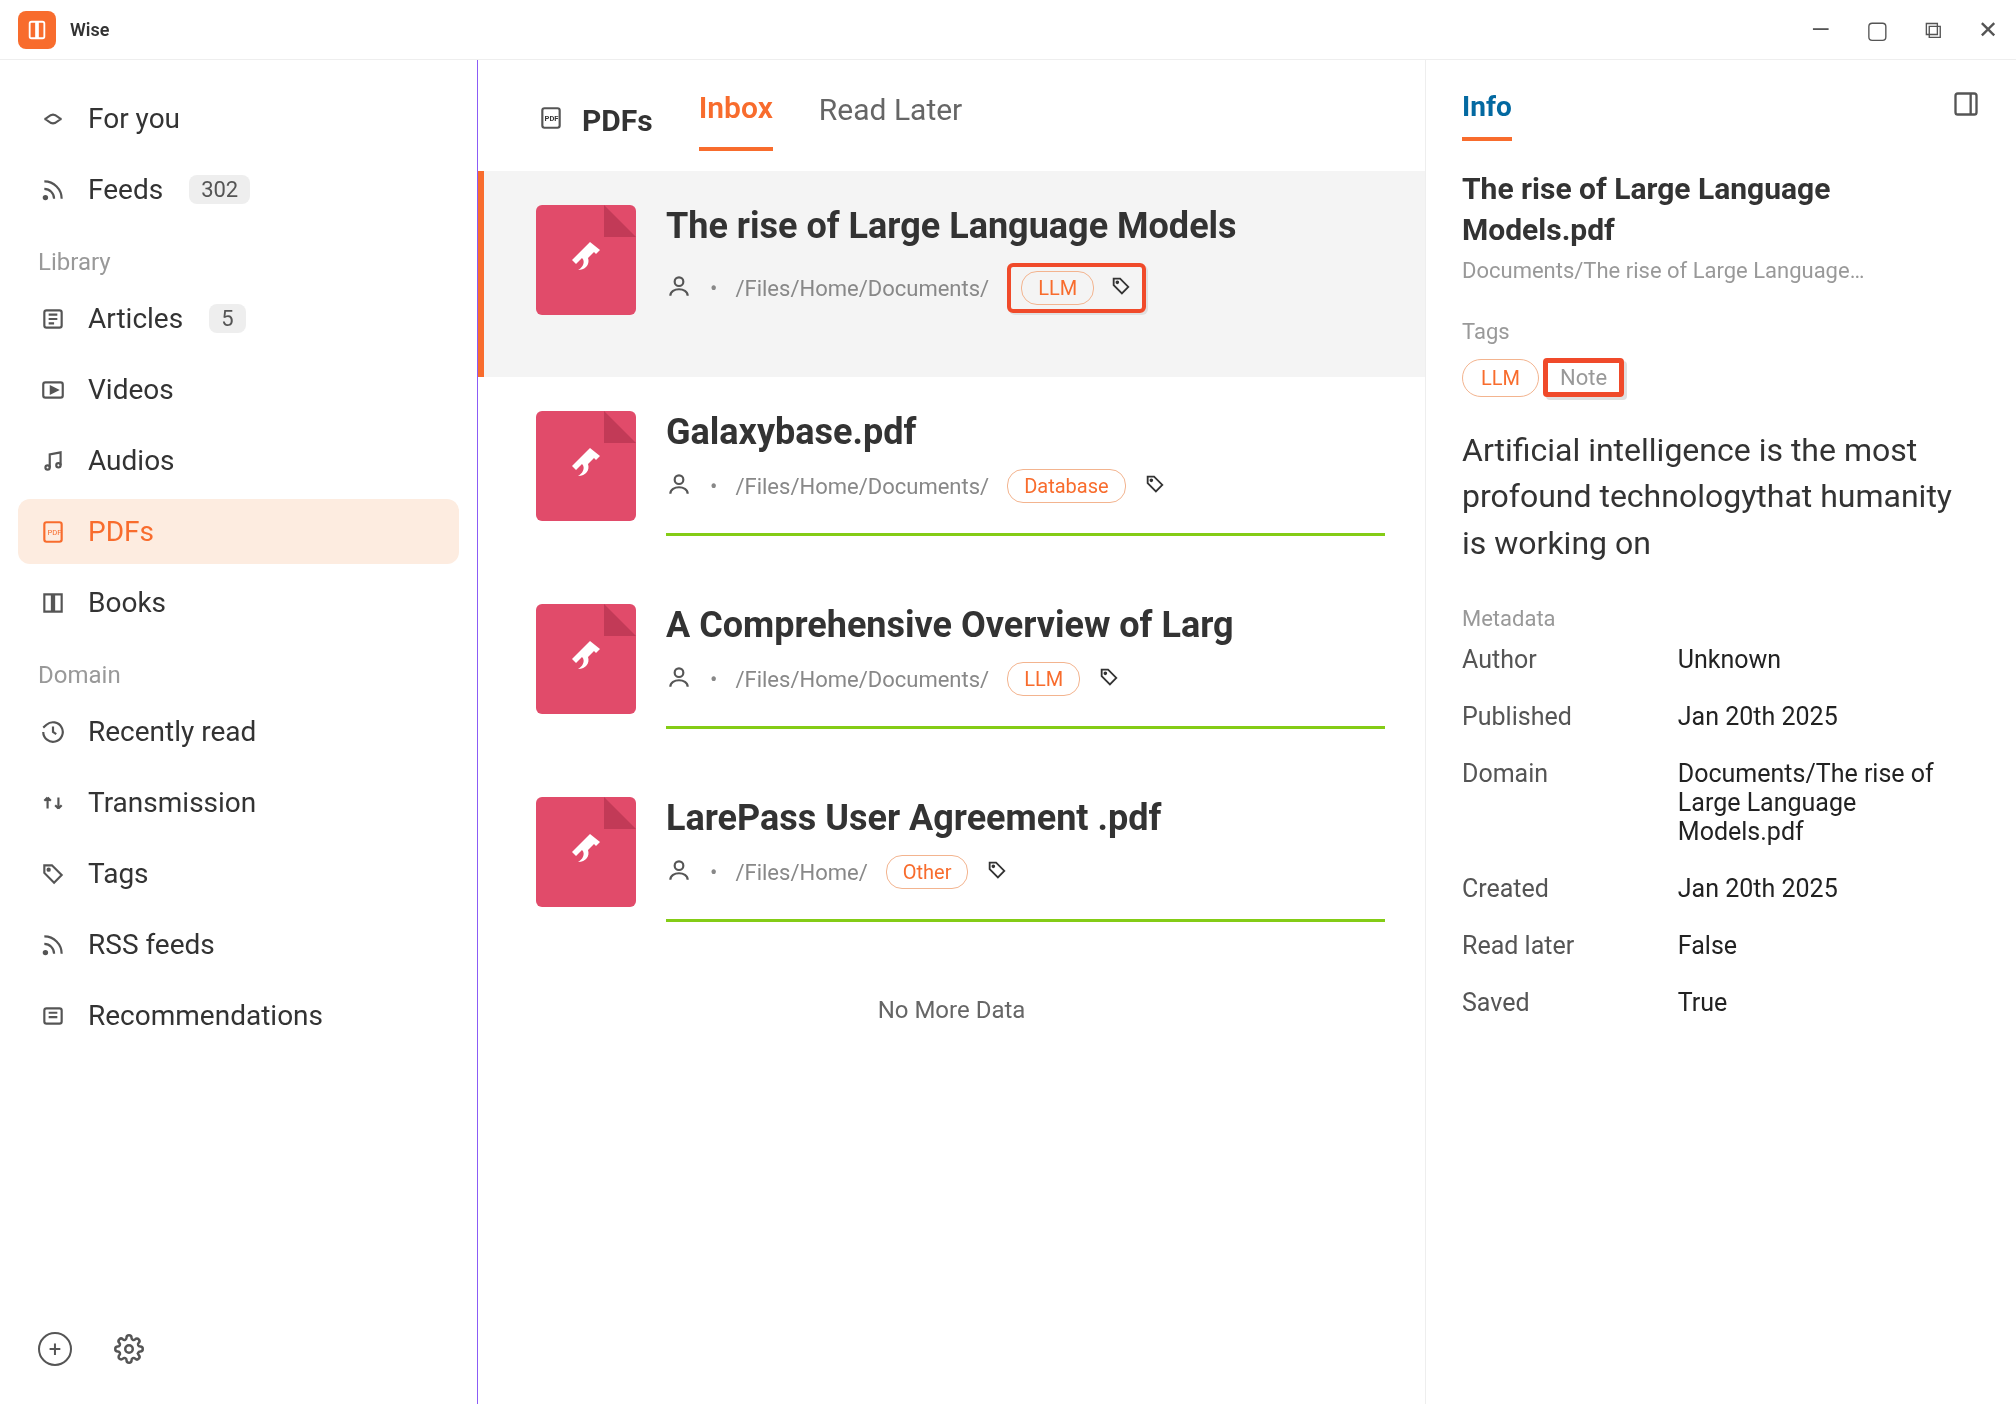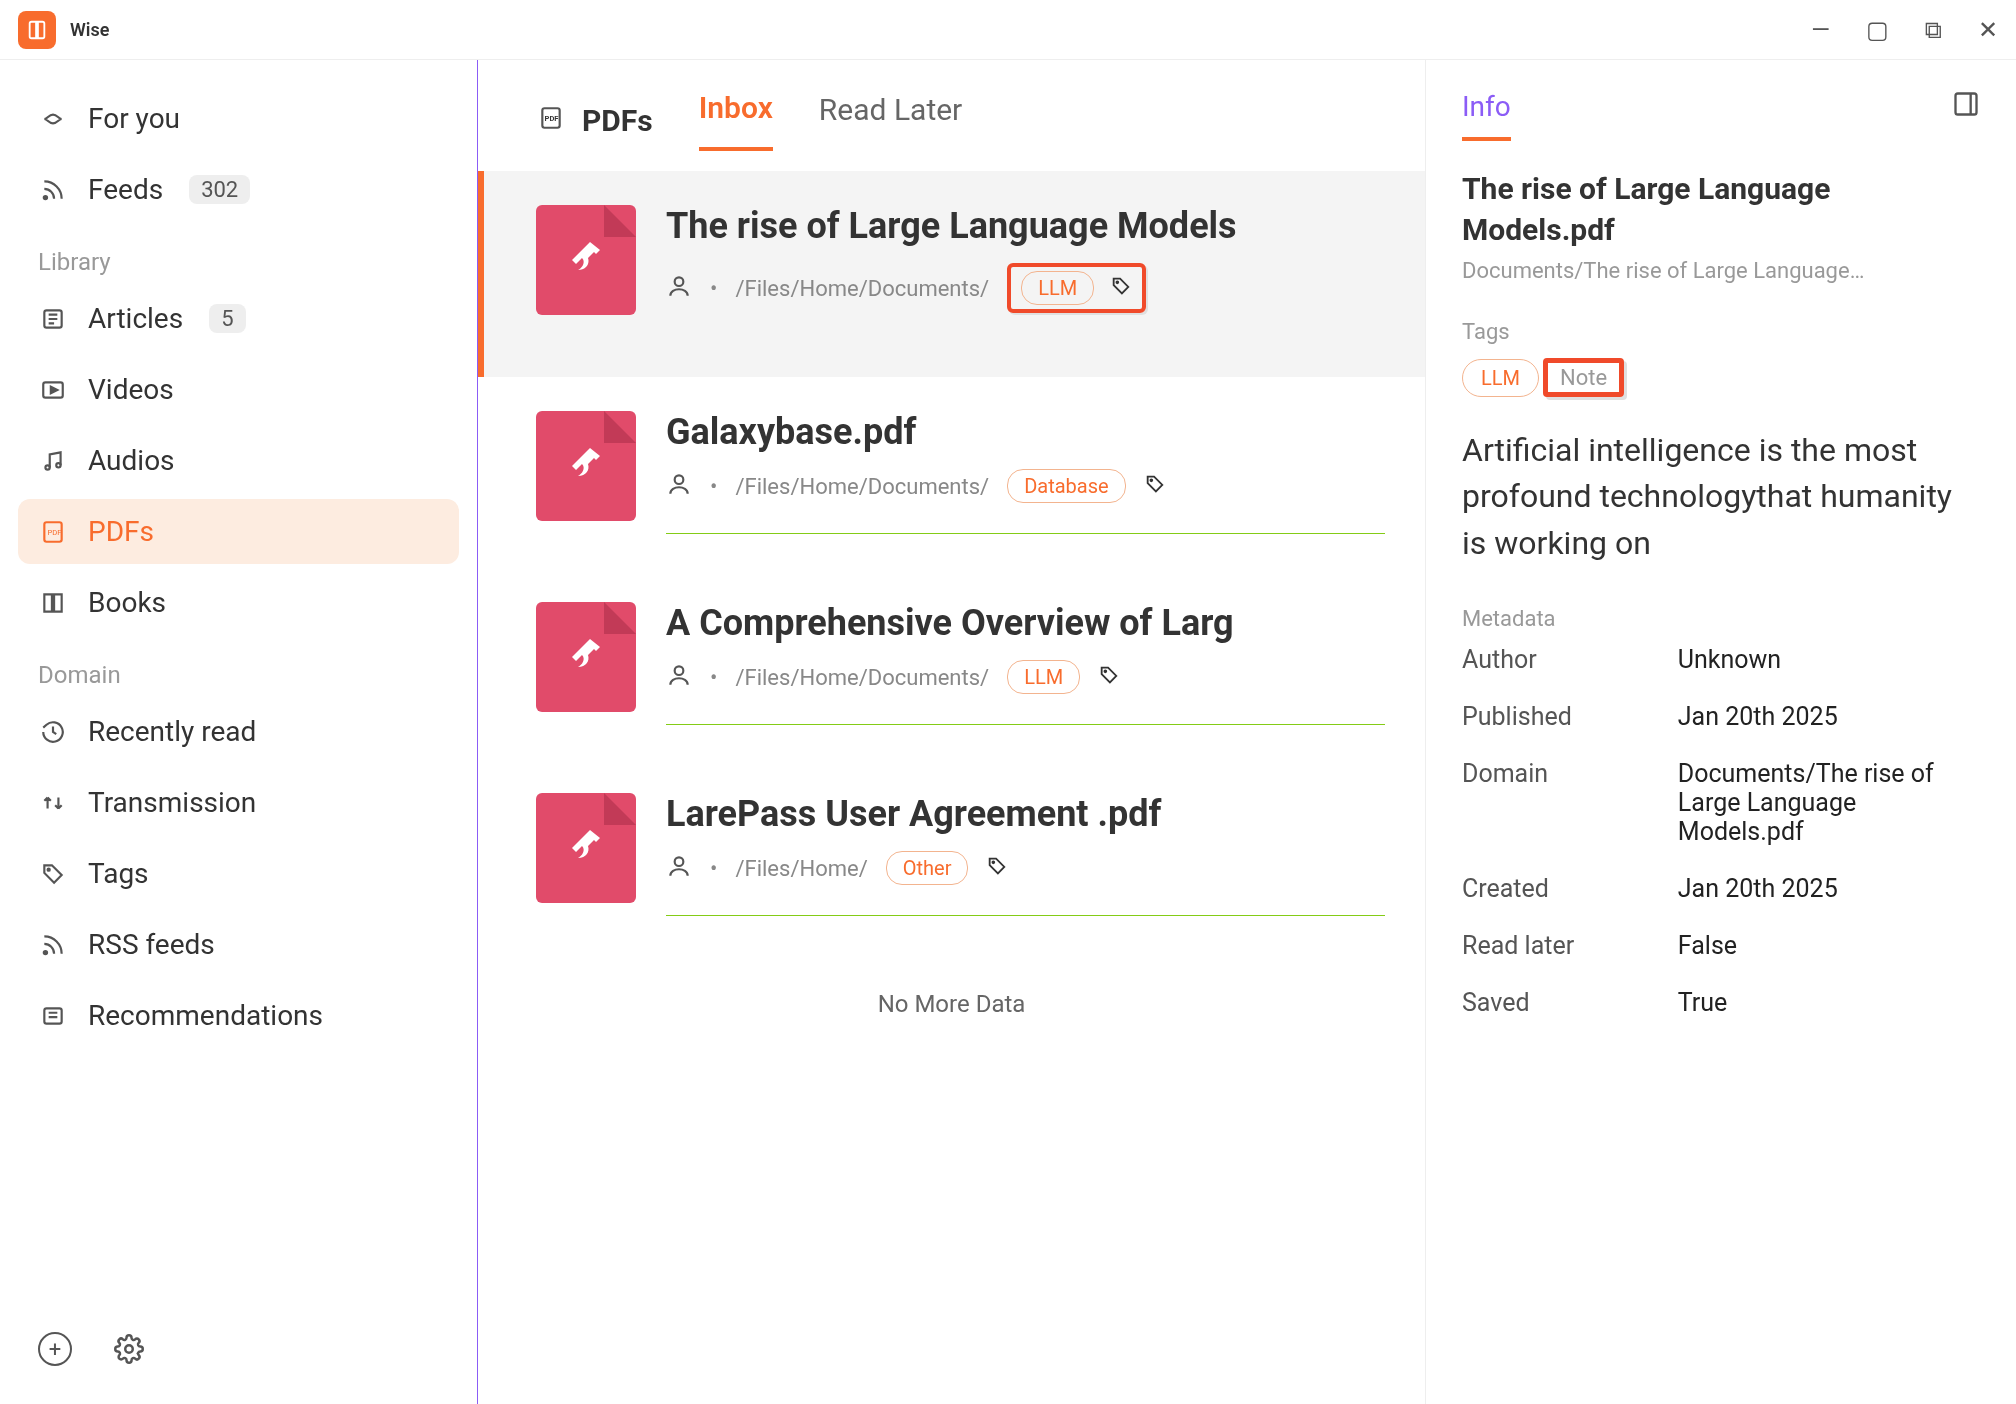--- a/index.html
+++ b/index.html
@@ -122,21 +122,21 @@
     display:flex; align-items:center; justify-content:center;
   }
   .file-icon::before {
     content:"";
     position:absolute; top:0; right:0;
     width: 32px; height: 32px;
     background: #c23a57;
     clip-path: polygon(0 0, 100% 100%, 0 100%);
   }
   .file-icon svg { width:48px; height:48px; fill:#fff; }
-  .row-body { flex:1; min-width:0; display:flex; flex-direction:column; gap:16px; border-bottom:1px solid #84cc16; padding-bottom: 30px;}
+  .row-body { flex:1; min-width:0; display:flex; flex-direction:column; gap:16px; border-bottom:3px solid #84cc16; padding-bottom: 30px;}
   .list-row.selected .row-body { border-bottom: none; }
   .row-title { font-size: 36px; font-weight:700; white-space:nowrap; overflow:hidden; text-overflow:clip; }
   .row-meta { display:flex; align-items:center; gap:18px; color:#888; font-size:22px; }
   .chip {
     border:1px solid #f3b48f;
     color:#f86c2d;
     border-radius: 16px;
     padding: 4px 16px;
     font-size: 20px;
   }
@@ -157,21 +157,21 @@
   .info {
     width: 590px;
     padding: 30px 36px;
     overflow-y:auto;
   }
   .info-header {
     display:flex; align-items:flex-start; justify-content:space-between;
     margin-bottom: 28px;
   }
   .info-tab {
-    color:#8b5cf6; font-weight:400; font-size:28px;
+    color:#0369a1; font-weight:700; font-size:28px;
     border-bottom: 4px solid #f86c2d;
     padding-bottom: 14px;
   }
   .info-title { font-size:30px; font-weight:700; line-height:1.35; margin-bottom:8px; }
   .info-sub { color:#999; font-size:22px; margin-bottom: 36px; white-space:nowrap; overflow:hidden; text-overflow:ellipsis;}
   .info-label { color:#999; font-size:22px; margin-bottom: 14px; }
   .info-chip {
     display:inline-block;
     border:1px solid #f3b48f; color:#f86c2d;
     border-radius:20px; padding:6px 18px; font-size:20px;

